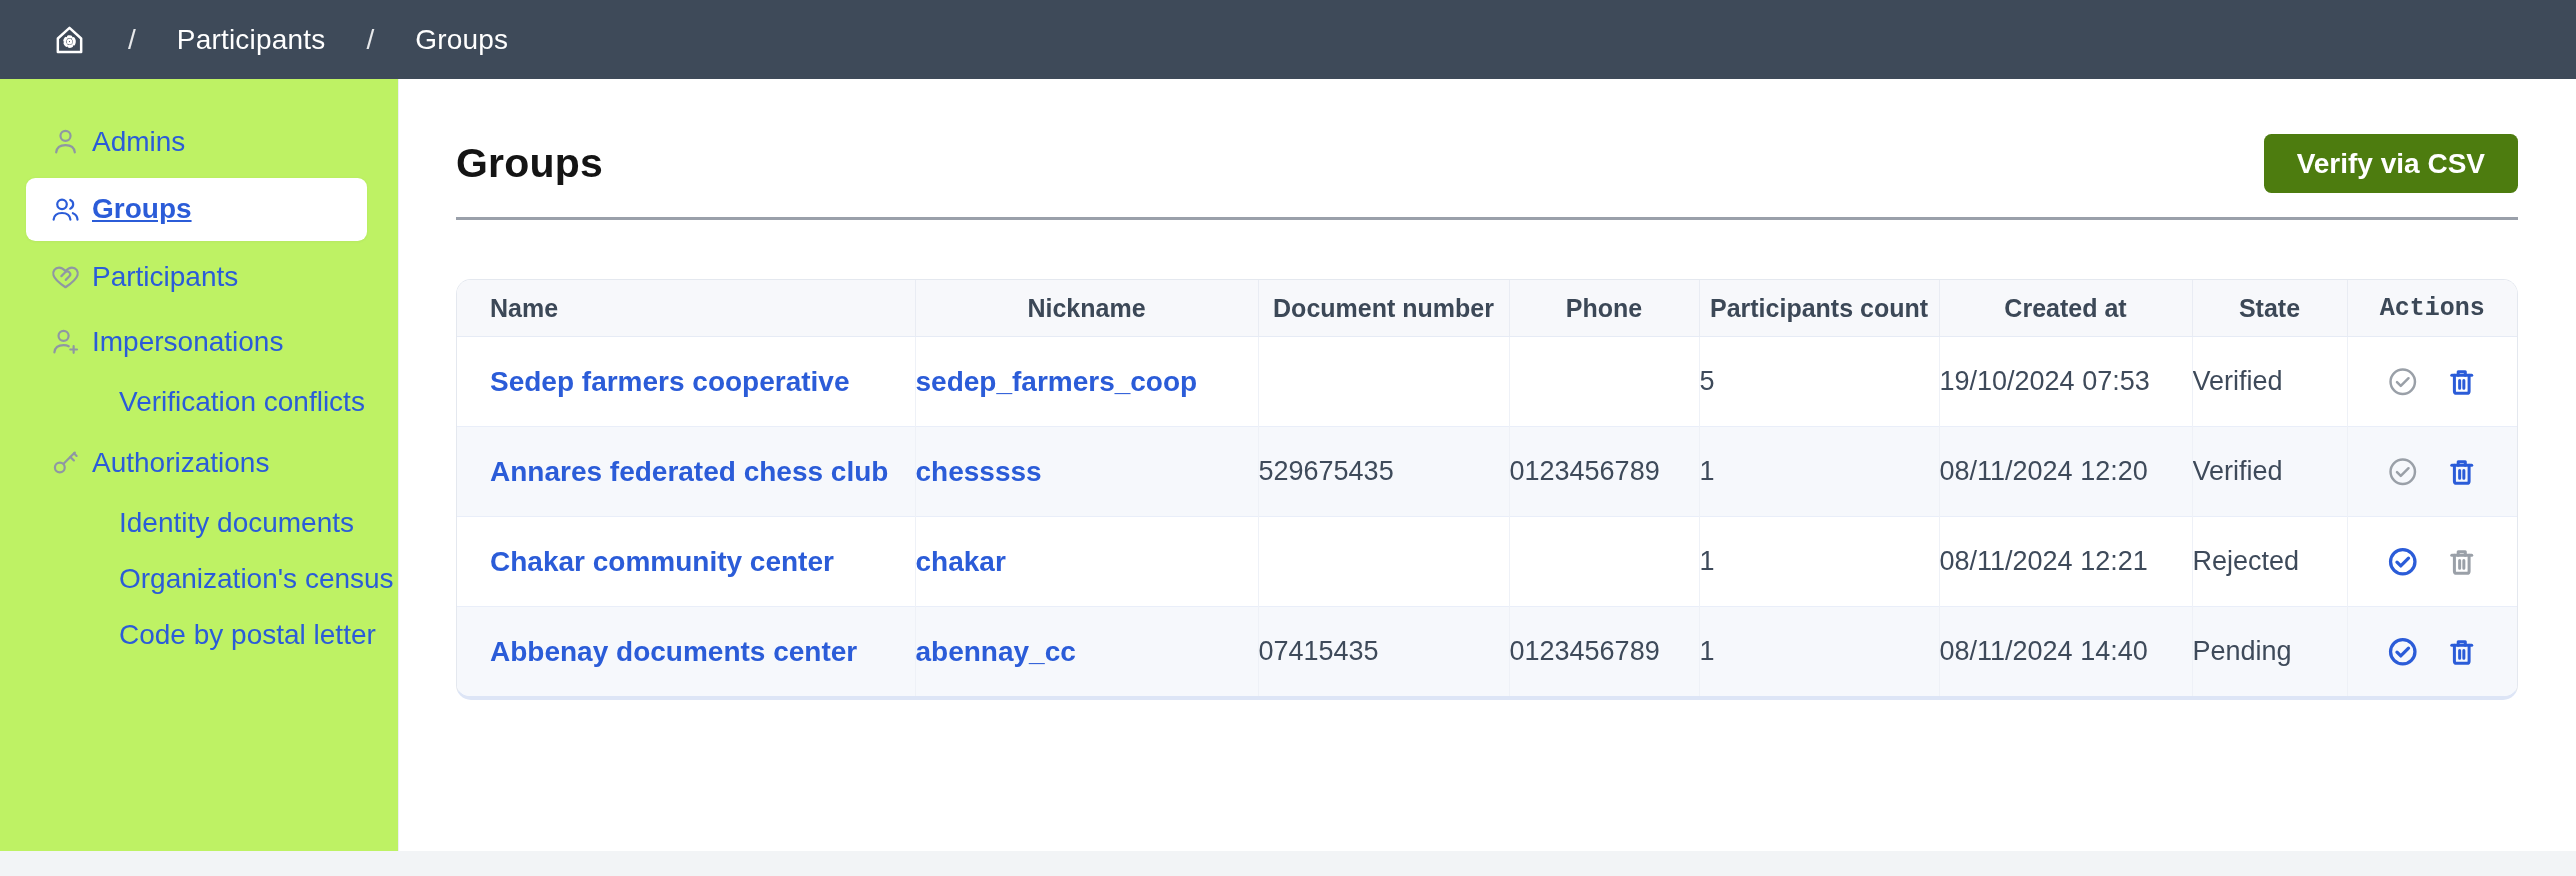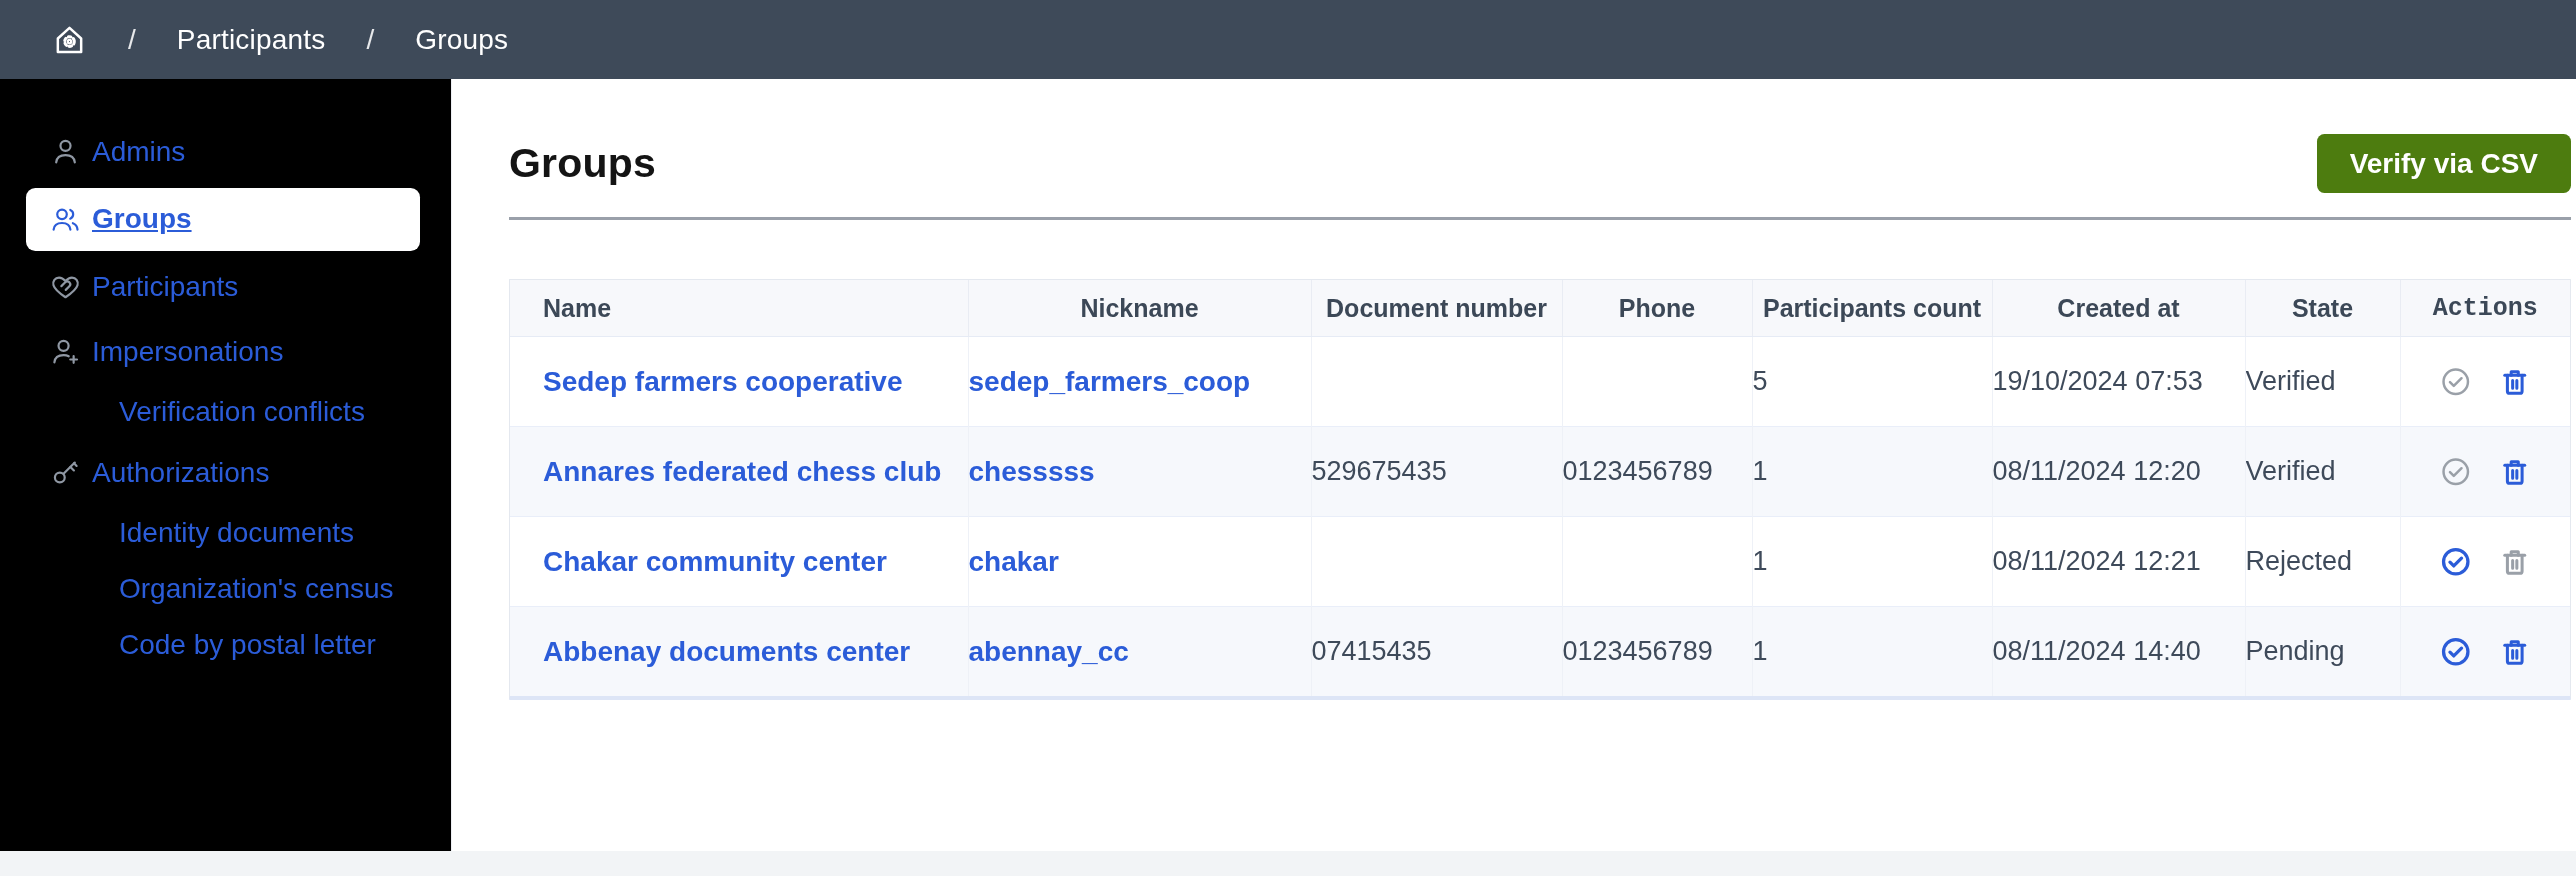--- a/index.html
+++ b/index.html
@@ -12,22 +12,22 @@
   .topbar {
     height:79px; background:#3e4a59; display:flex; align-items:center;
     padding-left:52px; gap:41px; color:#fff;
   }
   .topbar .crumb { font-size:28px; letter-spacing:0.2px; text-decoration:none; color:#fff; cursor:pointer; }
   .topbar .sep { font-size:28px; color:rgba(255,255,255,.88); }
   .home-icon svg { width:35px; height:35px; display:block; }
   
   .layout { display:flex; height:772px; }
   .sidebar {
-    width:452px; background:#000000; border-right:0.9px solid #edeff3;
-    padding-top:40px; flex-shrink:0;
+    width:399px; background:#bef264; border-right:0.9px solid #edeff3;
+    padding-top:30px; flex-shrink:0;
   }
   .side-item {
     display:flex; align-items:center; height:65px; padding-left:50px;
     gap:11px; color:#2b5cd8; font-size:28px; text-decoration:none; cursor:pointer;
   }
   .side-item.sub { height:56px; padding-left:119px; }
   .side-item .s-icon { width:31px; height:31px; color:#8f97a3; flex-shrink:0; }
   .side-item .s-icon svg { width:31px; height:31px; display:block; }
   .side-item.selected {
     background:#fff; border-radius:9.3px; margin:3.7px 31.5px 3.7px 26px;
@@ -51,21 +51,21 @@
   .search-input {
     flex:1; border:none; outline:none; background:transparent;
     margin-left:70px; font-size:28px; color:#3e4a5a; font-family:inherit;
   }
   .search-input::placeholder { color:#9aa2ae; }
   .search-btn { background:none; border:none; cursor:pointer; padding:0; margin-left:15px; color:#2b5cd8; }
   .search-btn svg { width:37px; height:37px; display:block; }
   
   .table-wrap {
     margin-top:59px; border:0.9px solid #e4e8ef; border-bottom:4.6px solid #dde5f6;
-    border-radius:1px; overflow:hidden;
+    border-radius:15px; overflow:hidden;
   }
   table { width:100%; border-collapse:collapse; table-layout:fixed; }
   thead th {
     height:57px; background:#f7f8fb; font-size:25px; font-weight:700; color:#3c4857;
     text-align:center; border-right:0.9px solid #e9ecf3; border-bottom:0.9px solid #e6ebf5;
   }
   thead th:last-child, tbody td:last-child { border-right:none;font-family:Liberation Mono, monospace; }
   thead th.left { text-align:left; padding-left:33px; }
   tbody td {
     height:89px; font-size:27px; color:#3e4a5a; text-align:left;

